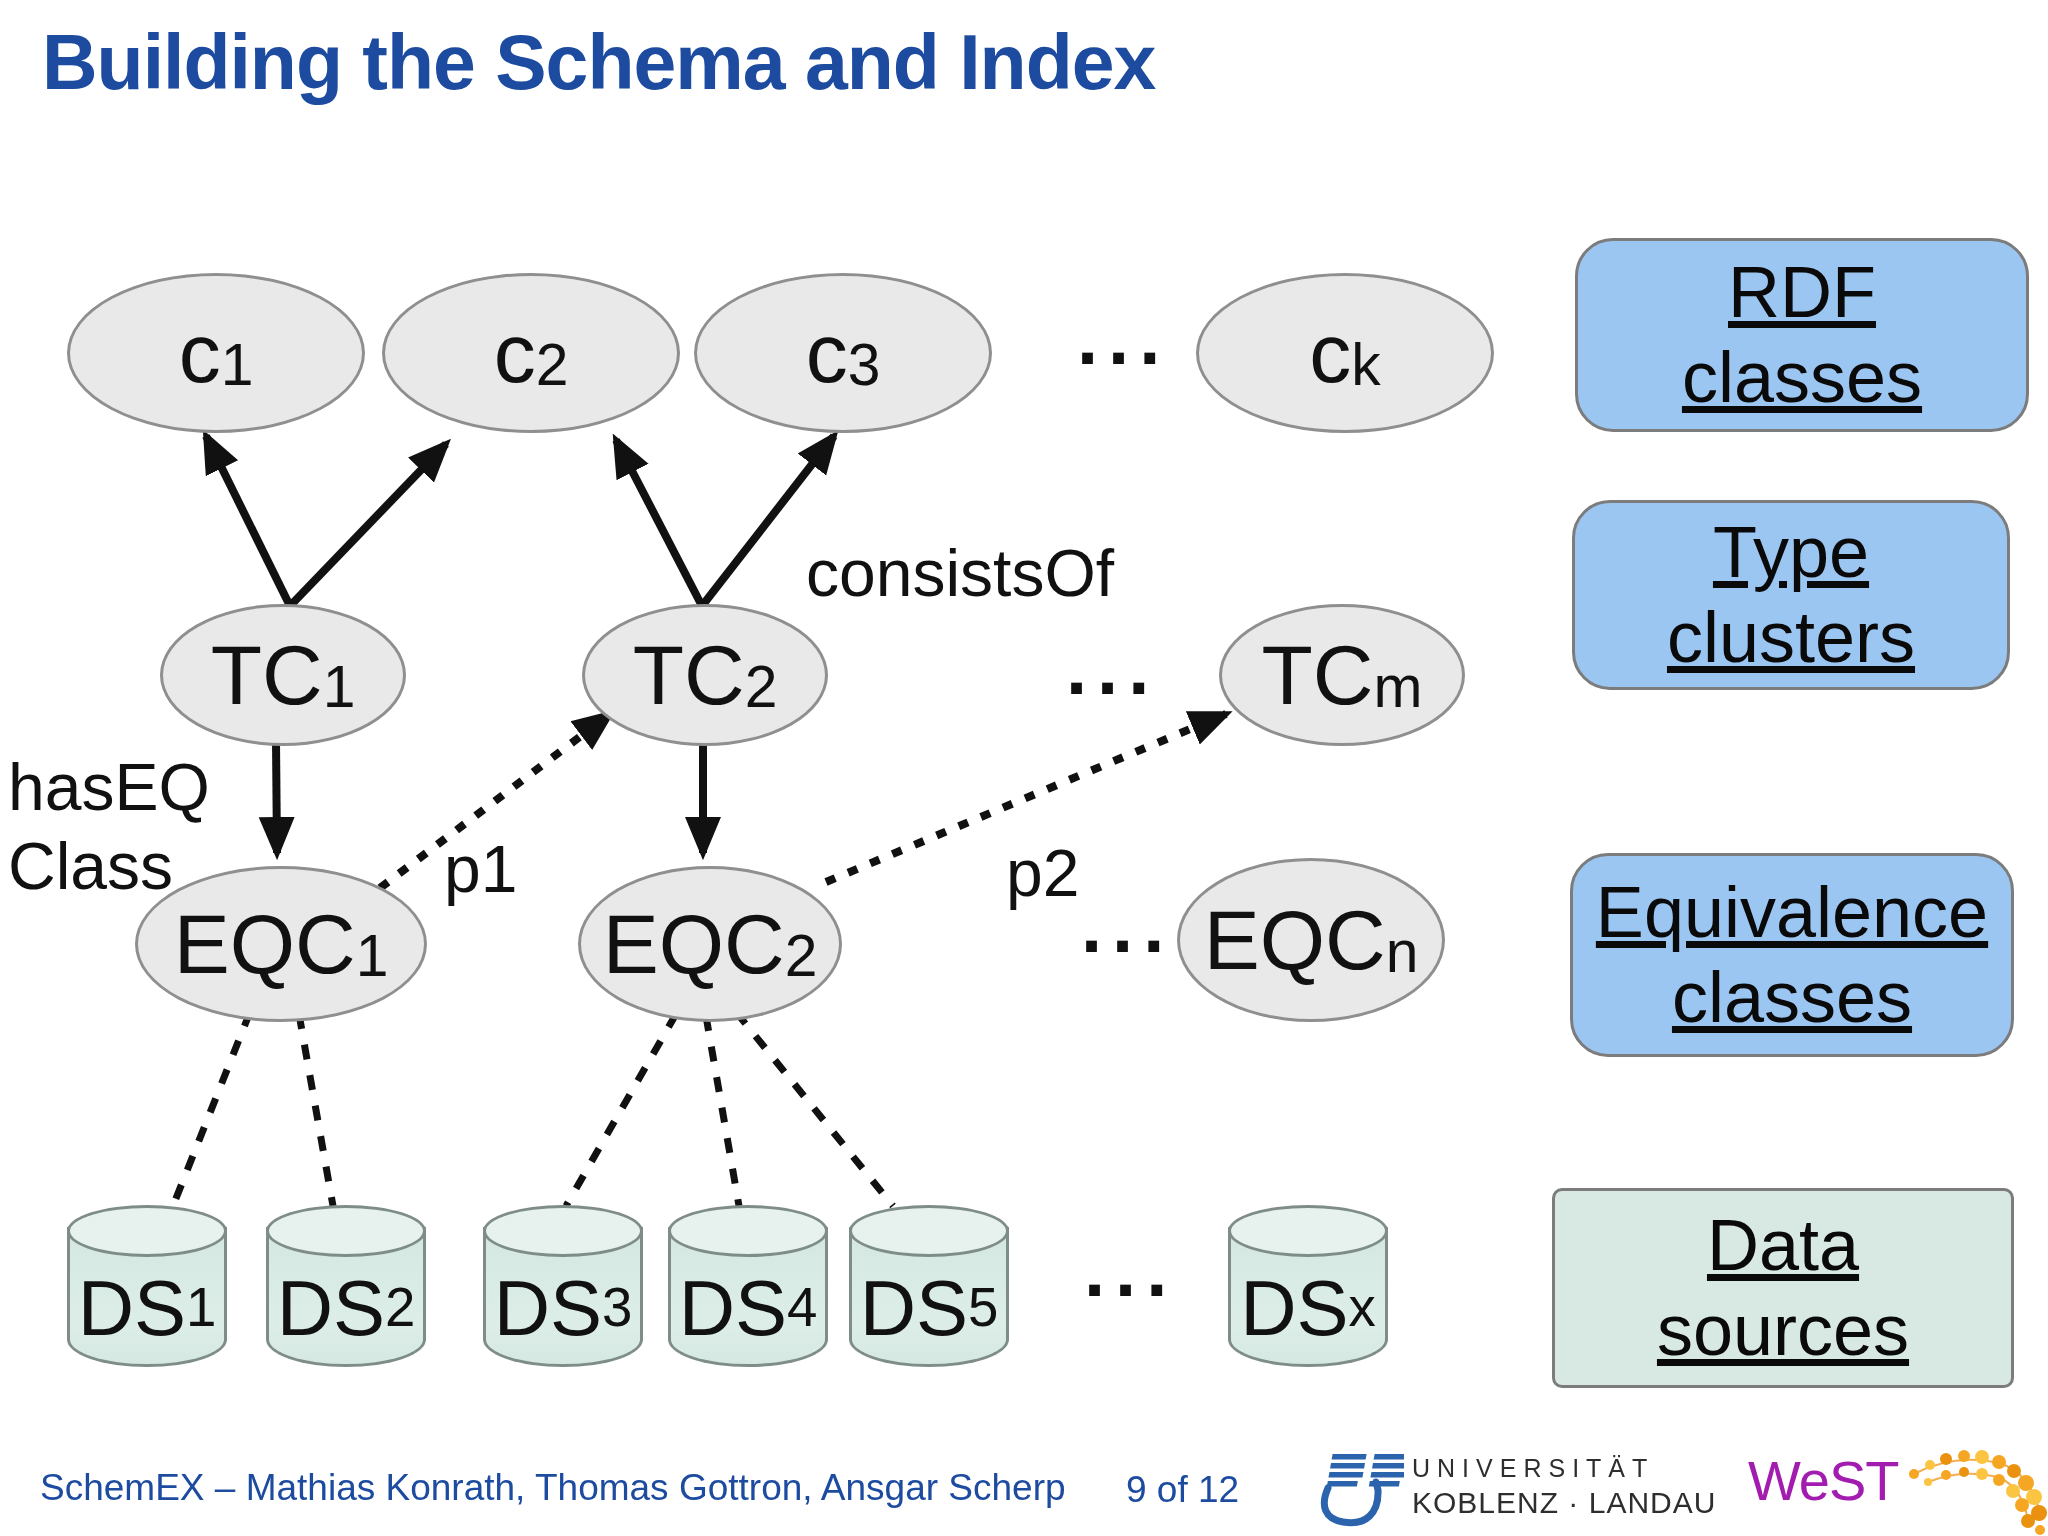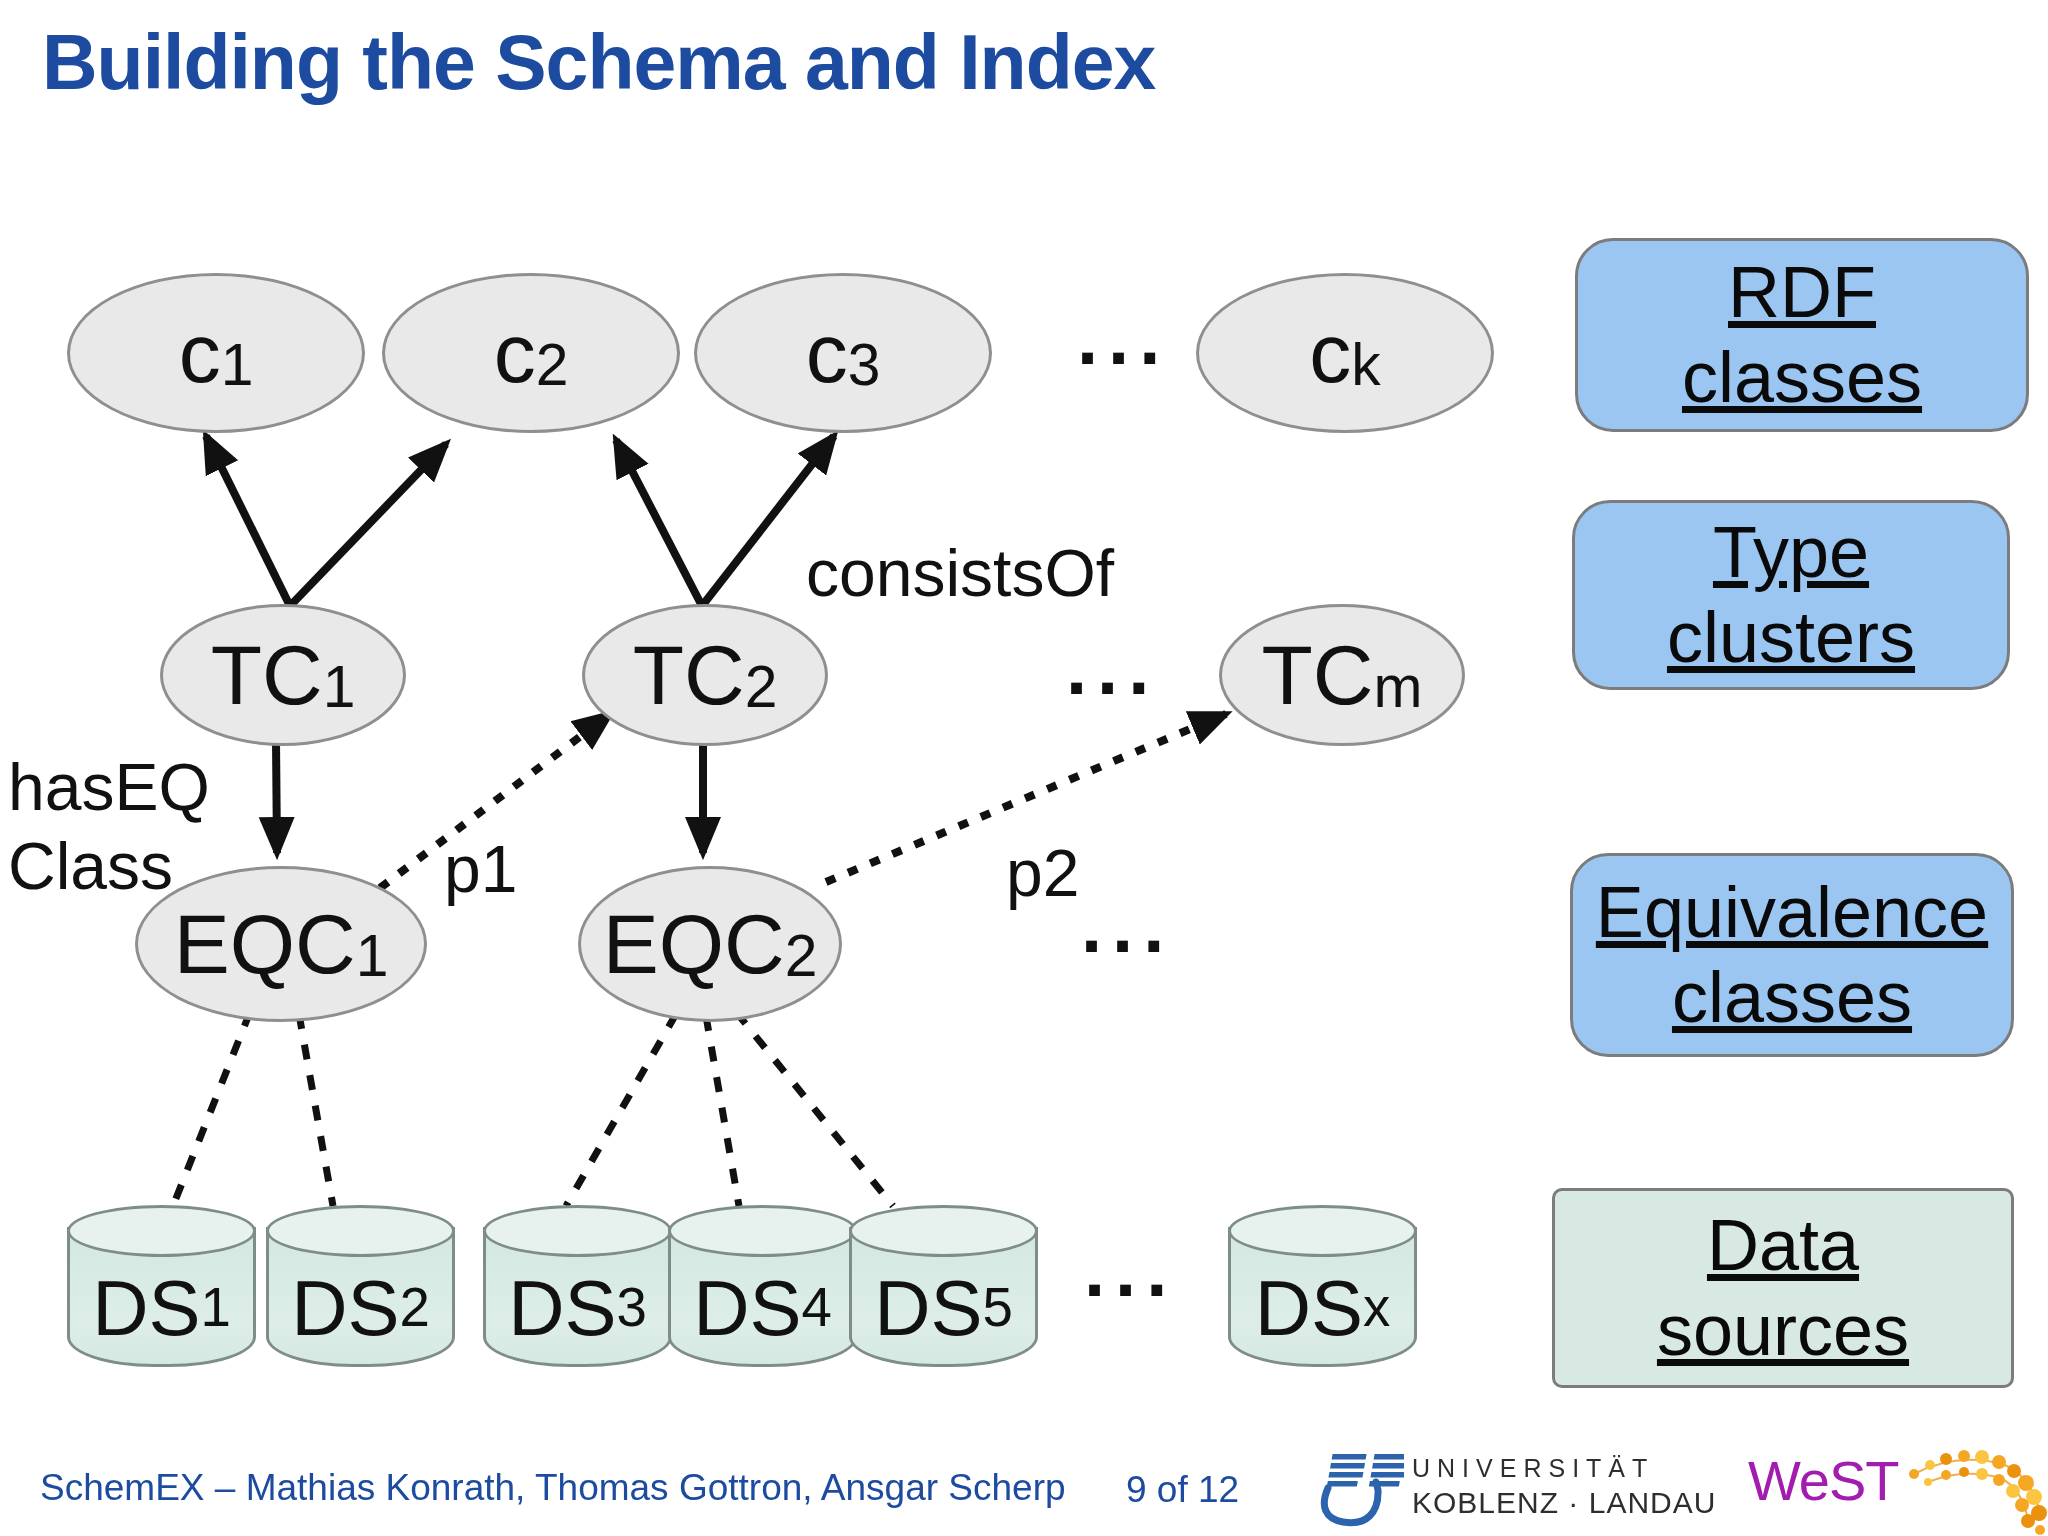--- a/index.html
+++ b/index.html
@@ -19,21 +19,21 @@
         background:var(--node_fill,#e9e9ea);border:3px solid var(--node_border,#8f8f8f);
         display:flex;align-items:center;justify-content:center;}
   .node .lbl{font-size:84px;line-height:1;white-space:nowrap;}
   .sub{font-size:0.7em;vertical-align:-0.05em;}
 
   .dots{position:absolute;z-index:2;font-size:76px;font-weight:700;
         letter-spacing:10px;line-height:1;white-space:nowrap;}
 
   .elabel{position:absolute;z-index:2;font-size:66px;line-height:1.2;white-space:pre-line;}
 
-  .cyl{position:absolute;z-index:2;width:160px;height:164px;padding-left:29px;}
+  .cyl{position:absolute;z-index:2;width:160px;height:164px;}
   .cyl-body{position:absolute;left:0;right:0;top:22px;bottom:2px;
             background:linear-gradient(180deg,#d3e7e0 0%,#ddeee8 70%,#d5e8e1 100%);
             border:3px solid #7f8d8a;border-top:none;
             border-radius:0 0 87px 87px / 0 0 30px 30px;}
   .cyl-cap{position:absolute;left:0;right:0;top:0;height:46px;background:#e7f2ee;
            border:3px solid #7f8d8a;border-radius:50%;}
   .cyl-lbl{position:absolute;left:0;right:0;top:42px;bottom:0;z-index:3;
            display:flex;align-items:center;justify-content:center;
            font-size:78px;line-height:1;white-space:nowrap;}
 
@@ -114,20 +114,23 @@
     <span class="lbl"><span>TC</span><span class="sub">m</span></span>
   </div>
 
   <div class="node" style="left:135px;top:866px;width:286px;height:150px">
     <span class="lbl"><span>EQC</span><span class="sub">1</span></span>
   </div>
   <div class="node" style="left:578px;top:866px;width:258px;height:150px">
     <span class="lbl"><span>EQC</span><span class="sub">2</span></span>
   </div>
   <div class="dots" style="left:1081px;top:888px">...</div>
+  <div class="node" style="left:1177px;top:858px;width:262px;height:158px">
+    <span class="lbl"><span>EQC</span><span class="sub">n</span></span>
+  </div>
 
   <div class="elabel" style="left:806px;top:534px">consistsOf</div>
   <div class="elabel" style="left:8px;top:748px">hasEQ
 Class</div>
   <div class="elabel" style="left:444px;top:830px">p1</div>
   <div class="elabel" style="left:1006px;top:834px">p2</div>
 
   <div class="cyl" style="left:67px;top:1205px">
     <div class="cyl-body"></div>
     <div class="cyl-cap"></div>

